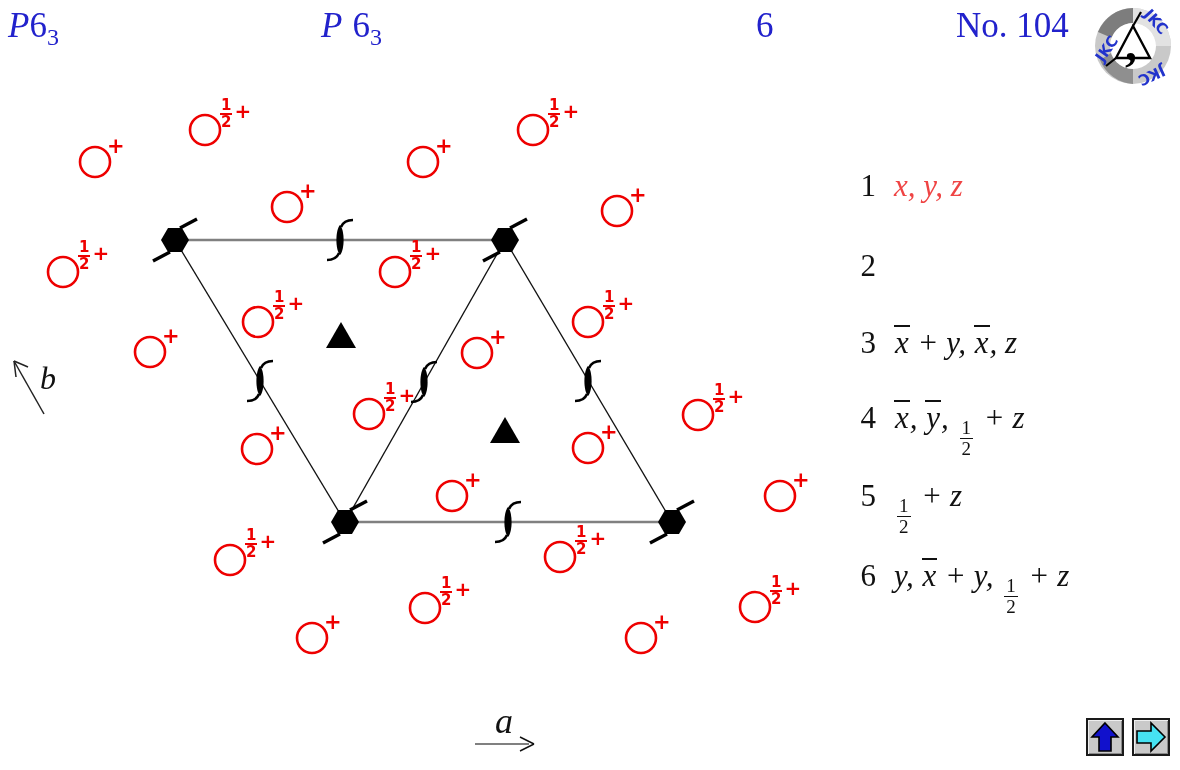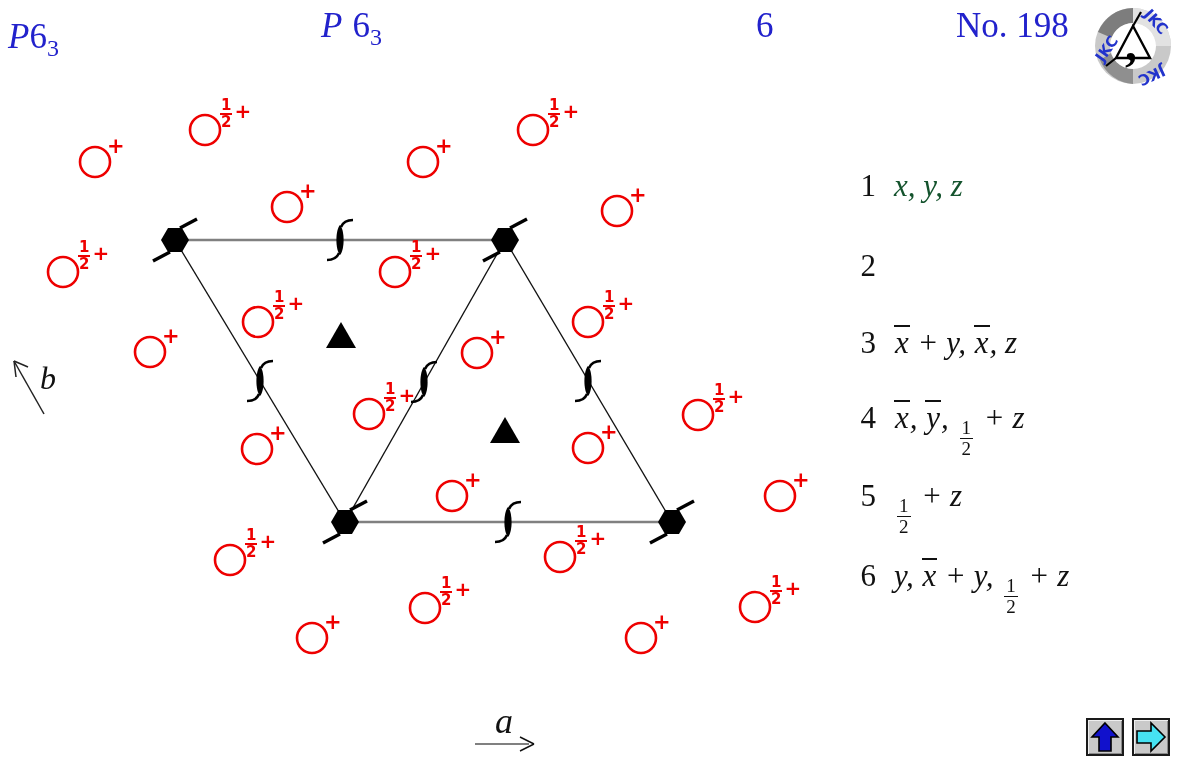--- a/index.html
+++ b/index.html
@@ -30,28 +30,28 @@
   
   .navbtn{position:absolute;width:38px;height:38px;background:#c9c9c9;border:2px solid #1a1a1a;
           box-sizing:border-box;display:flex;align-items:center;justify-content:center;
           box-shadow:inset 1px 1px 0 #efefef, inset -1px -1px 0 #8a8a8a;cursor:pointer;}
 </style>
 </head>
 <body>
 
 <div id="stage">
 
-  <div class="hdr-item" style="left:8px;margin-top:11px;">
+  <div class="hdr-item" style="left:8px;">
     <span class="it">P</span><span>6</span><sub>3</sub>
   </div>
   <div class="hdr-item" style="left:321px;">
     <span class="it sp">P</span><span>6</span><sub>3</sub>
   </div>
   <div class="hdr-item" style="left:756px;">6</div>
-  <div class="hdr-item" style="left:956px;">No. 198</div>
+  <div class="hdr-item" style="left:956px;">No. 104</div>
 
   <svg width="94" height="94" style="position:absolute;left:1086px;top:0;">
     <circle cx="47" cy="46" r="38" fill="#c9c9c9"></circle>
     <path d="M47,8 A38,38 0 0 1 85,46 L70,46 A23,23 0 0 0 47,23 Z" fill="#e2e2e2"></path>
     <path d="M14,60 A38,38 0 0 0 47,84 L47,69 A23,23 0 0 1 25,53 Z" fill="#8f8f8f"></path>
     <path d="M47,8 A38,38 0 0 0 12,32 L26,38 A23,23 0 0 1 47,23 Z" fill="#7d7d7d"></path>
     <circle cx="47" cy="46" r="23" fill="#ffffff"></circle>
     <text x="17" y="63" transform="rotate(-55 17 63)" font-family="DejaVu Sans, sans-serif" font-weight="bold" font-size="15" fill="#2233cc">JKC</text>
     <text x="57" y="15" transform="rotate(48 57 15)" font-family="DejaVu Sans, sans-serif" font-weight="bold" font-size="15" fill="#2233cc">JKC</text>
     <text x="76" y="65" transform="rotate(155 76 65)" font-family="DejaVu Sans, sans-serif" font-weight="bold" font-size="15" fill="#2233cc">JKC</text>
@@ -244,21 +244,21 @@
       <div class="atom-label only-plus" style="left: 324px; top: 612px;">+</div>
       <div class="atom-label only-plus" style="left: 653px; top: 612px;">+</div>
     </div>
 
   <div class="axis-label" style="left:495px;top:700px;font-size:36px;">a</div>
   <div class="axis-label" style="left:40px;top:360px;font-size:32px;">b</div>
 
   <div id="positions-list">
       <div class="pos-row" style="top: 168px;">
         <span class="pos-num">1</span>
-        <span class="pos-formula" style="color: #14532d;"><span>x, y, z</span></span>
+        <span class="pos-formula" style="color: #ef4444;"><span>x, y, z</span></span>
       </div>
       <div class="pos-row" style="top: 248px;">
         <span class="pos-num">2</span>
       </div>
       <div class="pos-row" style="top: 325px;">
         <span class="pos-num">3</span>
         <span class="pos-formula"><span class="ov">x</span><span> + y, </span><span class="ov">x</span><span>, z</span></span>
       </div>
       <div class="pos-row" style="top: 400px;">
         <span class="pos-num">4</span>

